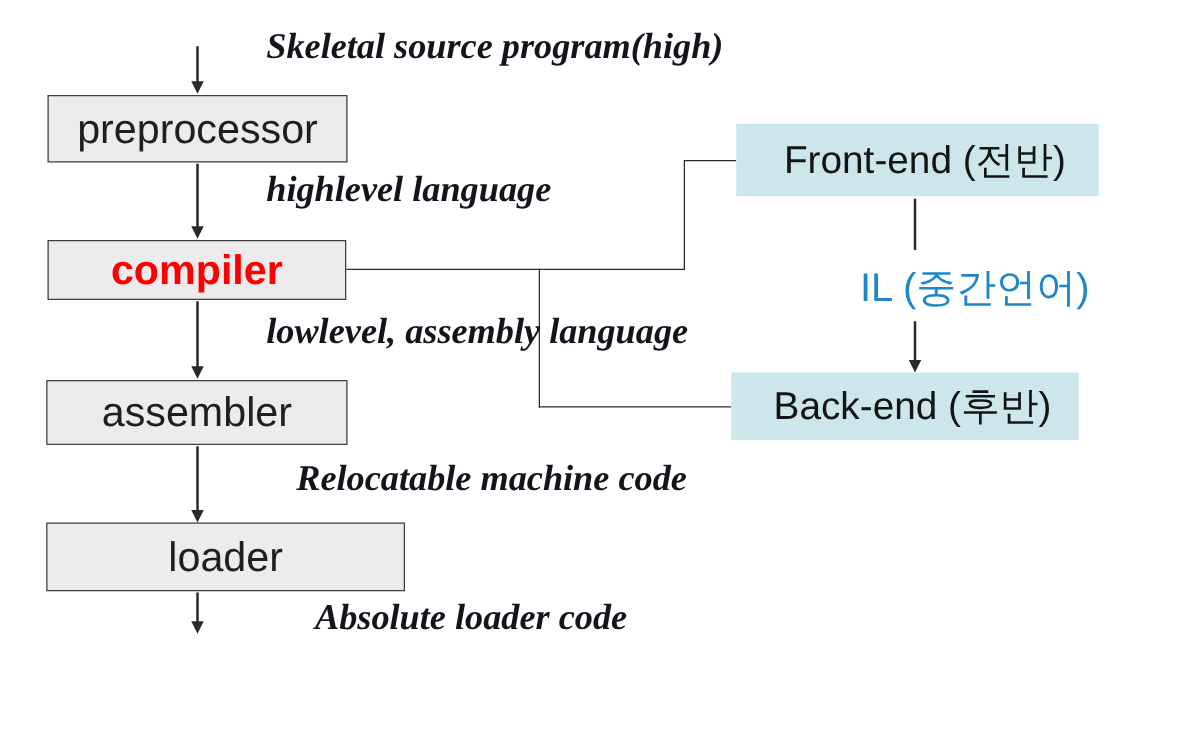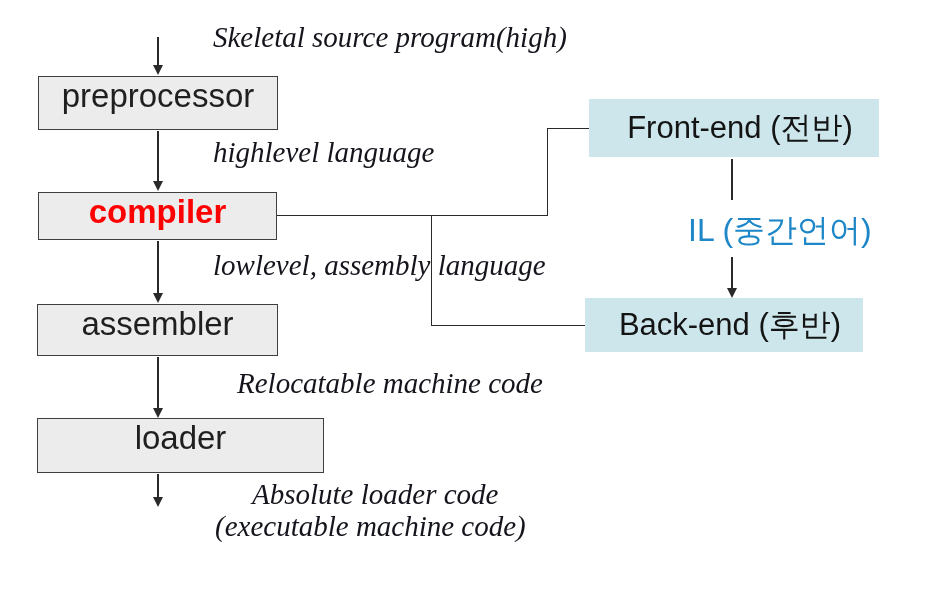--- a/index.html
+++ b/index.html
@@ -19,41 +19,42 @@
     position:relative;
     width:942px;height:603px;
     background:#ffffff;
     overflow:hidden;
   }
   
   .gbox{
     position:absolute;
     background:var(--box-fill);
     border:1.6px solid var(--box-border);
-    display:flex;align-items:flex-start;justify-content:center;
+    display:flex;align-items:center;justify-content:center;
     font-size:33px;color:var(--box-text);
     white-space:nowrap;
   }
   .gbox.compiler span{color:var(--compiler-text);font-weight:bold;}
   .hbox{
     position:absolute;
     background:var(--highlight-fill);
     display:flex;align-items:center;justify-content:center;
     font-size:31px;color:#141414;
     white-space:nowrap;
     padding-left:12px;
   }
   
   .ilabel{
     position:absolute;
     font-family:"Liberation Serif",serif;
     font-style:italic;
     font-size:29px;line-height:34px;
     color:var(--label-text);
     white-space:nowrap;
+    font-weight:bold;
   }
   .il-label{
     position:absolute;
     font-size:32px;line-height:38px;
     color:var(--il-text);
     white-space:nowrap;
   }
   
   .hline{position:absolute;height:1.4px;background:var(--line);}
   .vline{position:absolute;width:1.4px;background:var(--line);}
@@ -130,17 +131,16 @@
   </div>
   <div class="hbox" style="left:585px;top:298px;width:278px;height:54px">
     <span>Back-end (후반)</span>
   </div>
 
   <div class="ilabel" style="left:213px;top:20px">Skeletal source program(high)</div>
   <div class="ilabel" style="left:213px;top:135px">highlevel language</div>
   <div class="ilabel" style="left:213px;top:248px">lowlevel, assembly language</div>
   <div class="ilabel" style="left:237px;top:366px">Relocatable machine code</div>
   <div class="ilabel" style="left:252px;top:477px">Absolute loader code</div>
-  <div class="ilabel" style="left:215px;top:509px">(executable machine code)</div>
 
   <div class="il-label" style="left:688px;top:211px">IL (중간언어)</div>
 
 </div>
 
 </body></html>

